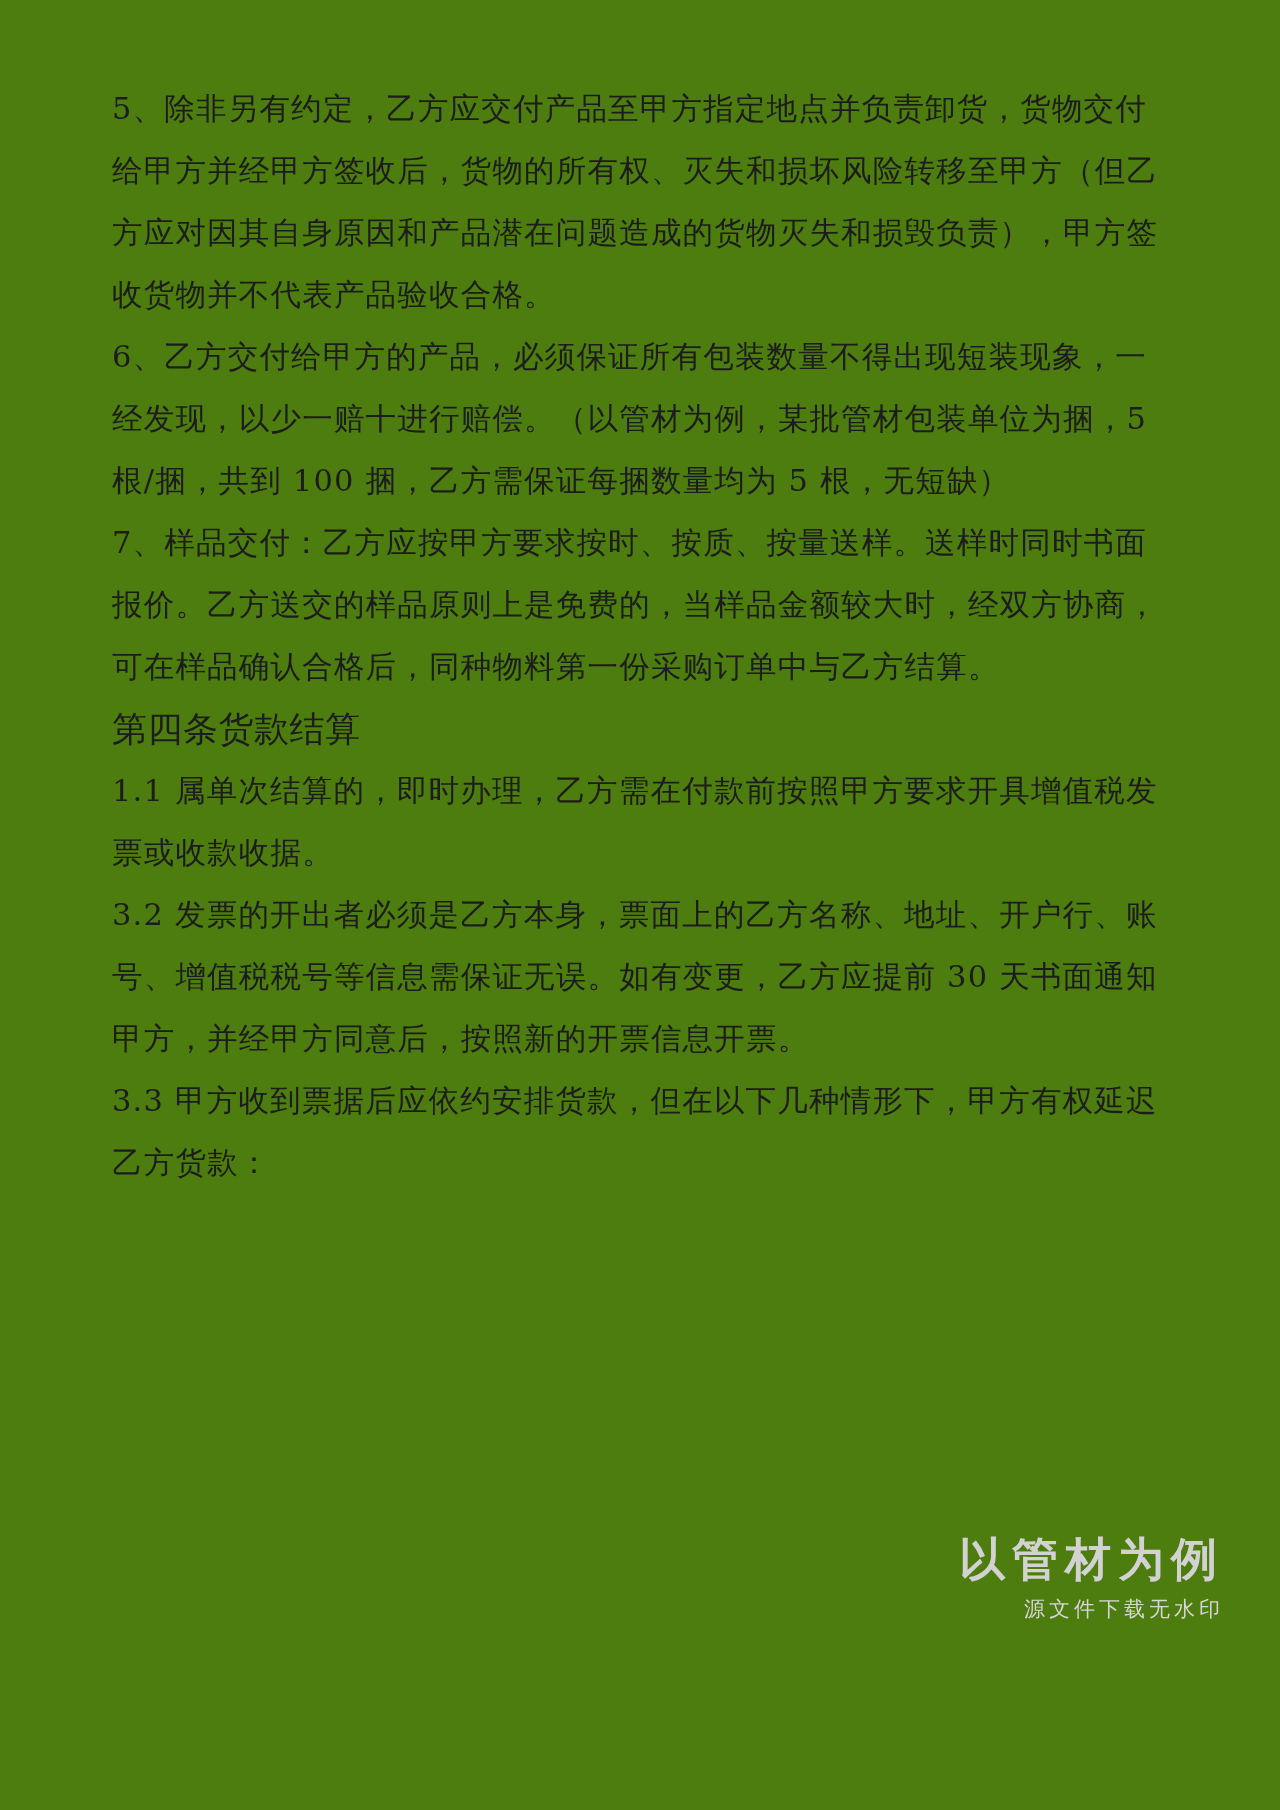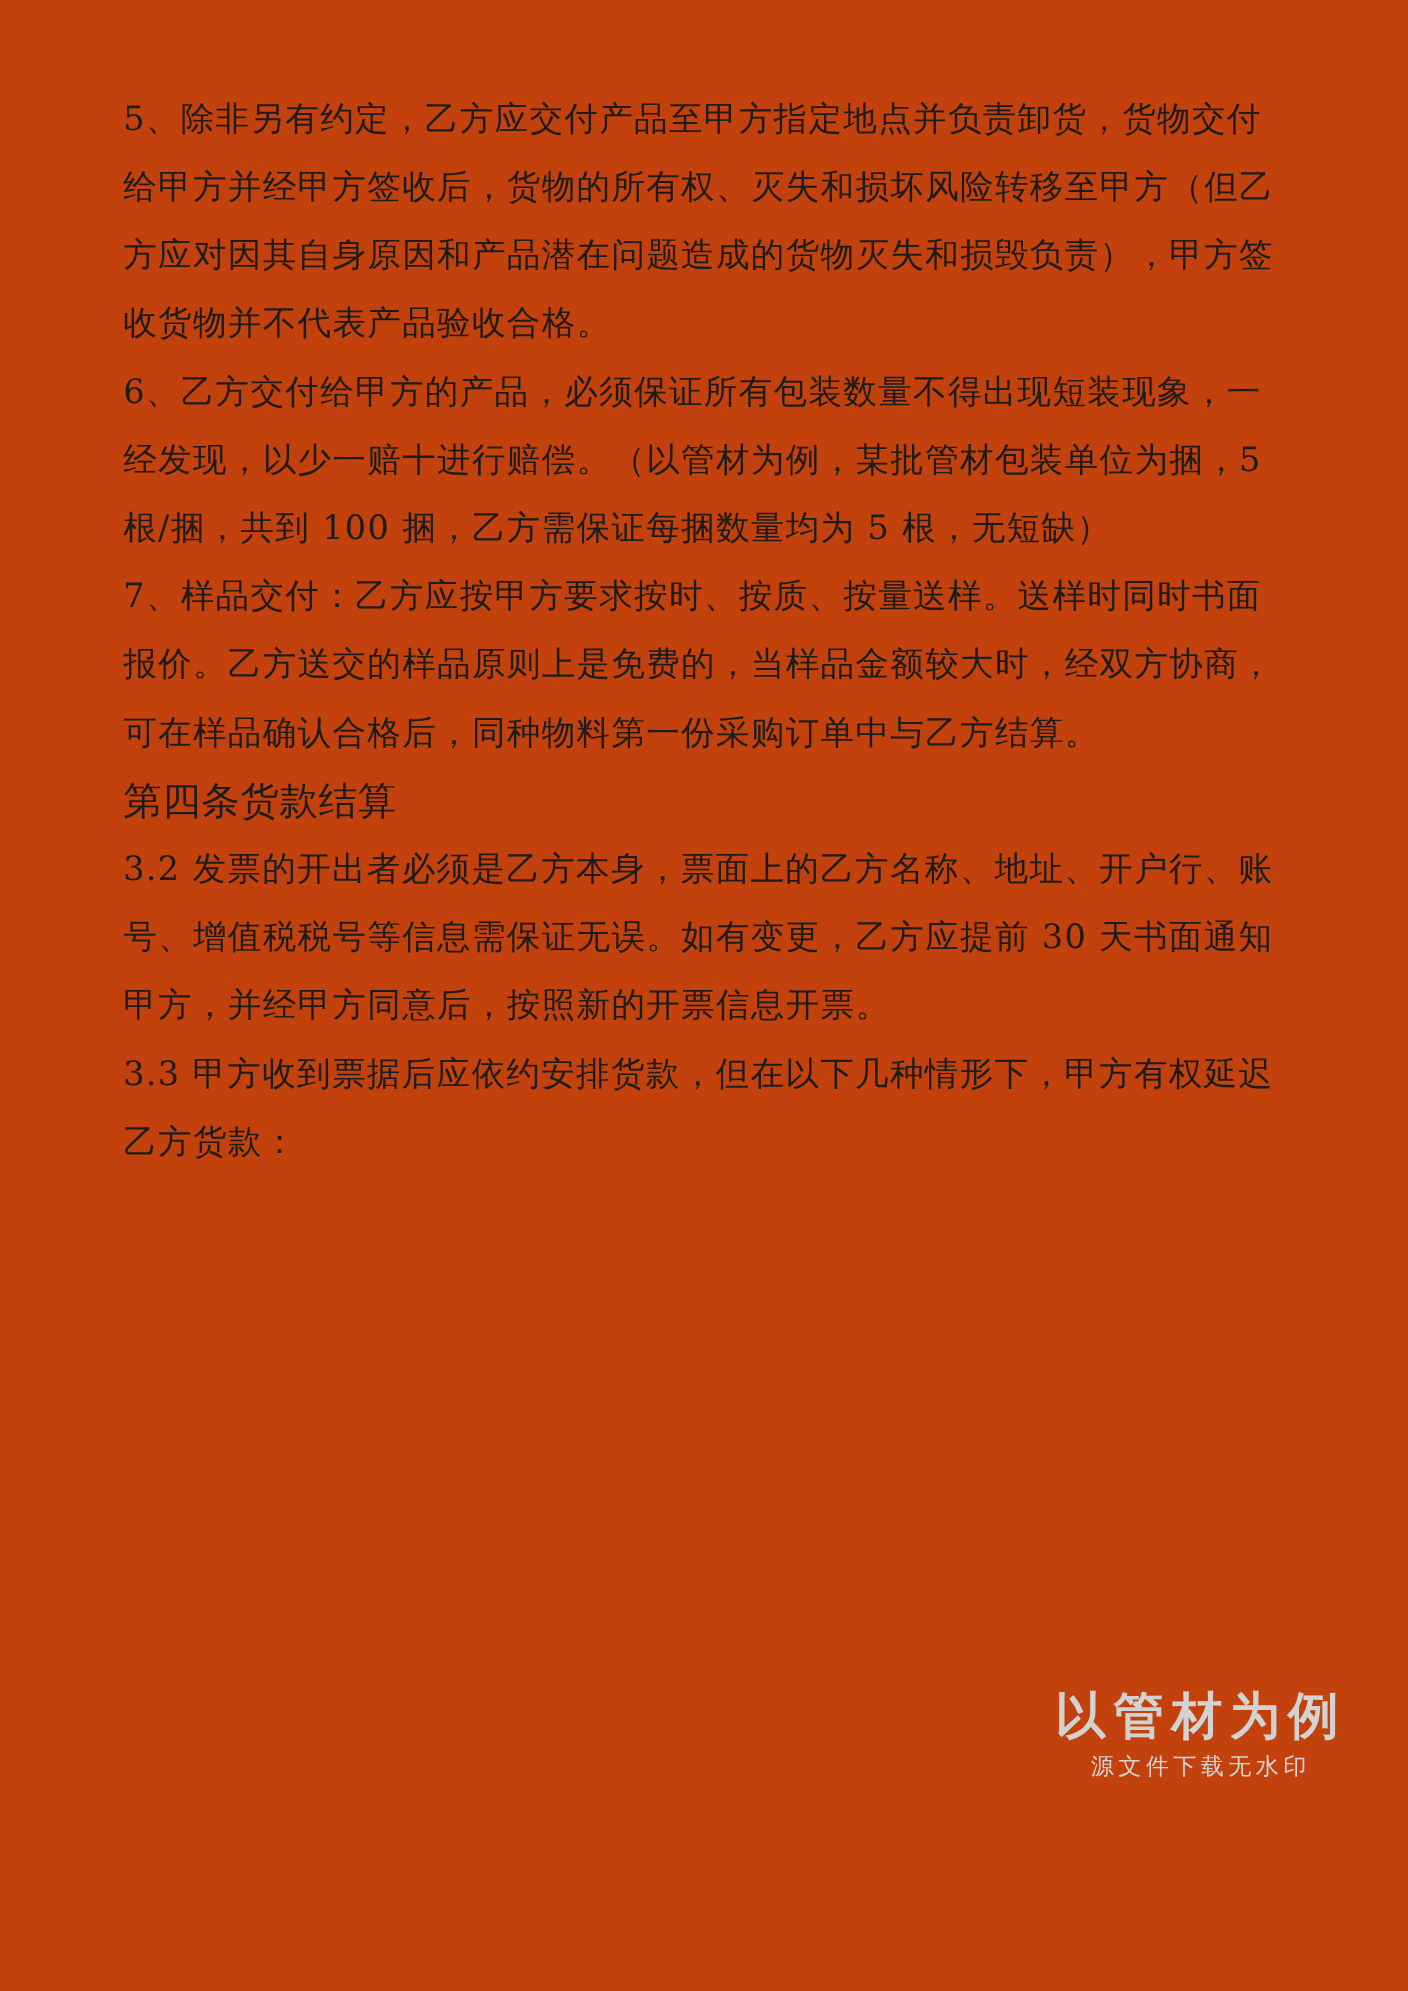--- a/index.html
+++ b/index.html
@@ -11,21 +11,21 @@
     width: 1280px;
     height: 1810px;
     position: relative;
     overflow: hidden;
     font-family: "DejaVu Sans", sans-serif;
   }
 
   #page {
     position: absolute;
     inset: 0;
-    background: #c2410c;
+    background: #4d7c0f;
     padding-left: 20px;
   }
 
   #content {
     position: absolute;
     left: 112px;
     top: 78px;
     width: 1060px;
   }
 
@@ -66,46 +66,48 @@
   #watermark .wm-main {
     font-family: "DejaVu Sans", sans-serif;
     font-size: 46px;
     letter-spacing: 7px;
     color: #d2d2d2;
     font-weight: 700;
     line-height: 1.18;
     white-space: nowrap;
   }
   #watermark .wm-sub {
-    font-family: Liberation Mono, monospace;
+    font-family: Liberation Sans, sans-serif;
     font-size: 21px;
     letter-spacing: 4px;
     color: #d6d6d6;
     font-weight: 400;
     line-height: 1.5;
     margin-top: 6px;
     white-space: nowrap;
+    text-align: right;
   }
 </style>
 </head>
 <body>
 
 <div id="page">
 
   <div id="content">
 
     <p class="para">5、除非另有约定，乙方应交付产品至甲方指定地点并负责卸货，货物交付给甲方并经甲方签收后，货物的所有权、灭失和损坏风险转移至甲方（但乙方应对因其自身原因和产品潜在问题造成的货物灭失和损毁负责），甲方签收货物并不代表产品验收合格。</p>
 
     <p class="para">6、乙方交付给甲方的产品，必须保证所有包装数量不得出现短装现象，一经发现，以少一赔十进行赔偿。（以管材为例，某批管材包装单位为捆，5 根/捆，共到 100 捆，乙方需保证每捆数量均为 5 根，无短缺）</p>
 
     <p class="para">7、样品交付：乙方应按甲方要求按时、按质、按量送样。送样时同时书面报价。乙方送交的样品原则上是免费的，当样品金额较大时，经双方协商，可在样品确认合格后，同种物料第一份采购订单中与乙方结算。</p>
 
     <p class="section-heading">第四条货款结算</p>
 
 
+    <p class="para">1.1 属单次结算的，即时办理，乙方需在付款前按照甲方要求开具增值税发票或收款收据。</p>
 
 
     <p class="para">3.2 发票的开出者必须是乙方本身，票面上的乙方名称、地址、开户行、账号、增值税税号等信息需保证无误。如有变更，乙方应提前 30 天书面通知甲方，并经甲方同意后，按照新的开票信息开票。</p>
 
     <p class="para">3.3 甲方收到票据后应依约安排货款，但在以下几种情形下，甲方有权延迟乙方货款：</p>
 
 
 
   </div>
 

